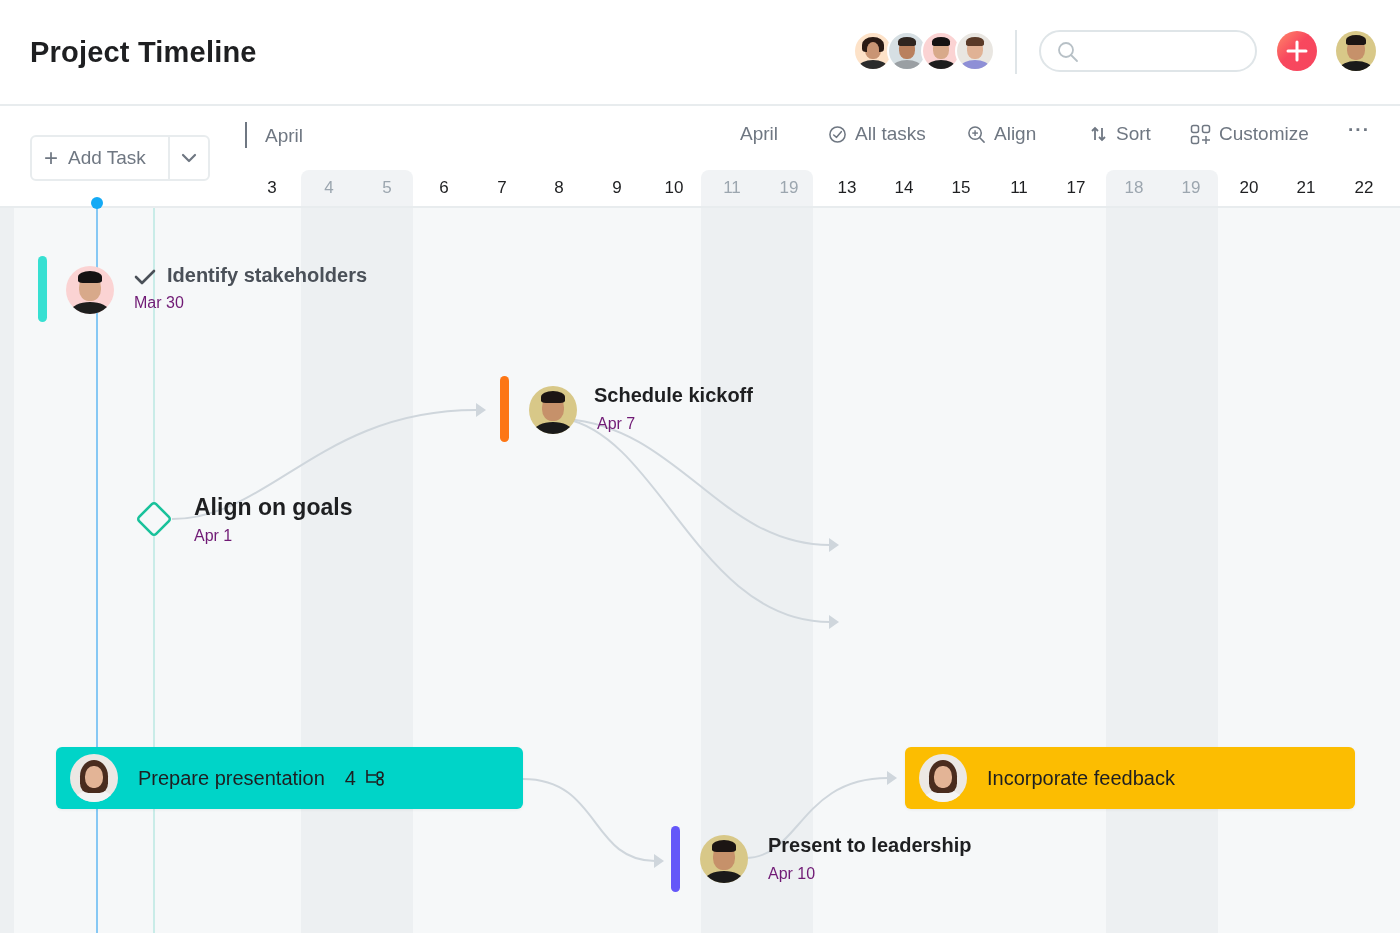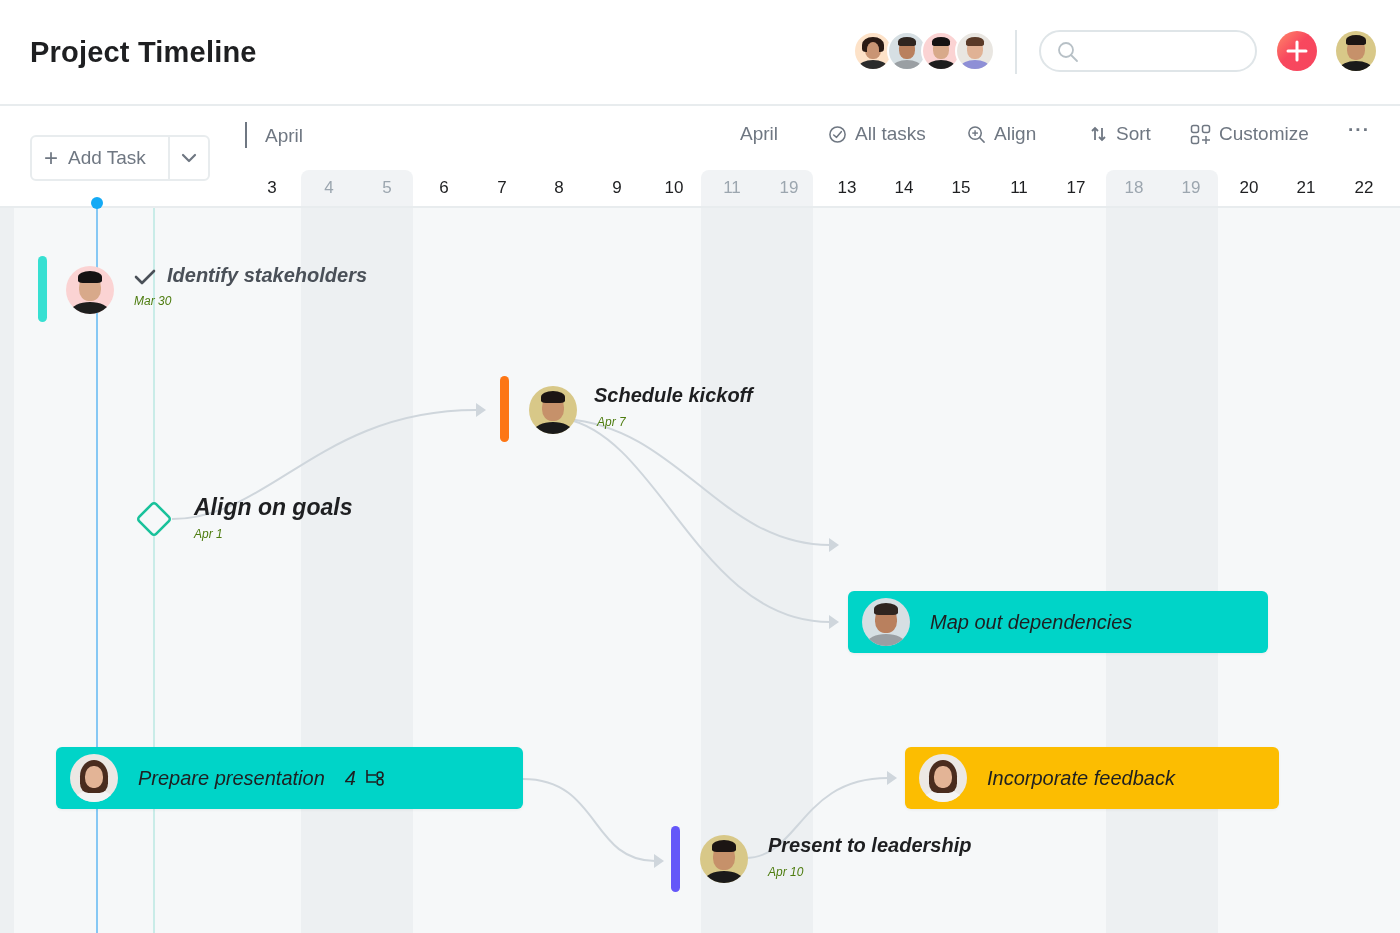--- a/index.html
+++ b/index.html
@@ -28,34 +28,34 @@
   .month { position: absolute; left: 265px; top: 125px; font-size: 19px; color: #6f7782; }
   .tools { position: absolute; top: 120px; height: 28px; display: flex; align-items: center; gap: 8px; font-size: 19px; color: #6f7782; }
   .tools svg { display: block; }
 
   
   .weekend-head { position: absolute; top: 170px; height: 36px; background: #f1f3f5; border-radius: 8px 8px 0 0; }
   .day { position: absolute; top: 178px; width: 40px; text-align: center; font-size: 17px; color: #1e1f21; }
   .day.we { color: #9ca6af; }
 
   
-  .canvas { position: absolute; left: 0; top: 206px; width: 1400px; height: 727px; background: #f6f8f9; border-top: 2px solid #e8ecee; font-style: italic; }
+  .canvas { position: absolute; left: 0; top: 206px; width: 1400px; height: 727px; background: #f6f8f9; border-top: 2px solid #e8ecee; }
   .leftgutter { position: absolute; left: 0; top: 0; width: 14px; height: 727px; background: #edf0f2; }
   .weekend-col { position: absolute; top: 0; height: 727px; background: #edf0f2; }
   .today-line { position: absolute; left: 96px; top: -6px; width: 2px; height: 733px; background: #86c8f4; }
   .today-dot { position: absolute; left: 91px; top: -11px; width: 12px; height: 12px; border-radius: 50%; background: #14aaf5; }
   .teal-line { position: absolute; left: 153px; top: 0; width: 2px; height: 727px; background: #c9ece8; }
 
   svg.links { position: absolute; left: 0; top: 0; width: 1400px; height: 727px; }
 
   
   .vbar { position: absolute; width: 9px; border-radius: 5px; }
   .pic { position: absolute; width: 48px; height: 48px; border-radius: 50%; overflow: hidden; }
   .ttl { position: absolute; font-size: 20px; font-weight: 700; color: #1e1f21; white-space: nowrap; }
-  .sub { position: absolute; font-size: 12px; color: #4d7c0f; white-space: nowrap; }
+  .sub { position: absolute; font-size: 16px; color: #701a75; white-space: nowrap; }
 
   .bar { position: absolute; height: 62px; border-radius: 6px; display: flex; align-items: center; box-shadow: 0 1px 3px rgba(0,0,0,0.06); }
   .bar .pic { position: relative; margin-left: 14px; width: 48px; height: 48px; flex: none; }
   .bar .bl { margin-left: 20px; font-size: 20px; color: #1e1f21; white-space: nowrap; }
   .bar .cnt { margin-left: 20px; font-size: 20px; color: #1e1f21; }
   .bar .sub-ico { margin-left: 8px; }
 
   
   .face { position: absolute; inset: 0; }
   .face .head { position: absolute; left: 28%; top: 18%; width: 44%; height: 54%; border-radius: 48% 48% 45% 45%; }
@@ -273,49 +273,39 @@
           <div class="body" style="background:#1a1a1a"></div>
           <div class="head" style="background:#c6916a"></div>
           <div class="hair" style="background:#1c1513"></div>
         </div>
     </div>
     <div class="ttl" style="left:768px;top:626px">Present to leadership</div>
     <div class="sub" style="left:768px;top:657px">Apr 10</div>
 
 
 
-    <div class="bar" style="left:848px;top:383px;width:420px;background:#00d4c8">
-      <div class="pic" style="background:#d6dfe3">
-        <div class="face">
-            <div class="body" style="background:#9a9fa3"></div>
-            <div class="head" style="background:#b9805e"></div>
-            <div class="hair" style="background:#2f2520"></div>
-          </div>
-      </div>
-      <span class="bl">Map out dependencies</span>
-    </div>
 
     <div class="bar" style="left:56px;top:539px;width:467px;background:#00d4c8">
       <div class="pic" style="background:#ece8e4">
         <div class="face">
             <div class="body" style="background:#f4f4f4"></div>
             <div class="hair" style="background:#4a2c1e;height:70%;top:12%;left:20%;width:60%;border-radius:50% 50% 30% 30%"></div>
             <div class="head" style="background:#e3b496;left:32%;width:36%;top:24%;height:46%"></div>
           </div>
       </div>
       <span class="bl">Prepare presentation</span>
       <span class="cnt">4</span>
       <svg class="sub-ico" width="22" height="20" viewBox="0 0 22 20">
           <path d="M3,2 V14 H12 M3,7 H12" fill="none" stroke="#1e1f21" stroke-width="1.6"></path>
           <circle cx="16" cy="7" r="3" fill="none" stroke="#1e1f21" stroke-width="1.6"></circle>
           <circle cx="16" cy="14" r="3" fill="none" stroke="#1e1f21" stroke-width="1.6"></circle>
         </svg>
     </div>
 
-    <div class="bar" style="left:905px;top:539px;width:374px;background:#fcbd01">
+    <div class="bar" style="left:905px;top:539px;width:450px;background:#fcbd01">
       <div class="pic" style="background:#ece8e4">
         <div class="face">
             <div class="body" style="background:#f4f4f4"></div>
             <div class="hair" style="background:#4a2c1e;height:70%;top:12%;left:20%;width:60%;border-radius:50% 50% 30% 30%"></div>
             <div class="head" style="background:#e3b496;left:32%;width:36%;top:24%;height:46%"></div>
           </div>
       </div>
       <span class="bl">Incorporate feedback</span>
     </div>
   </div>

